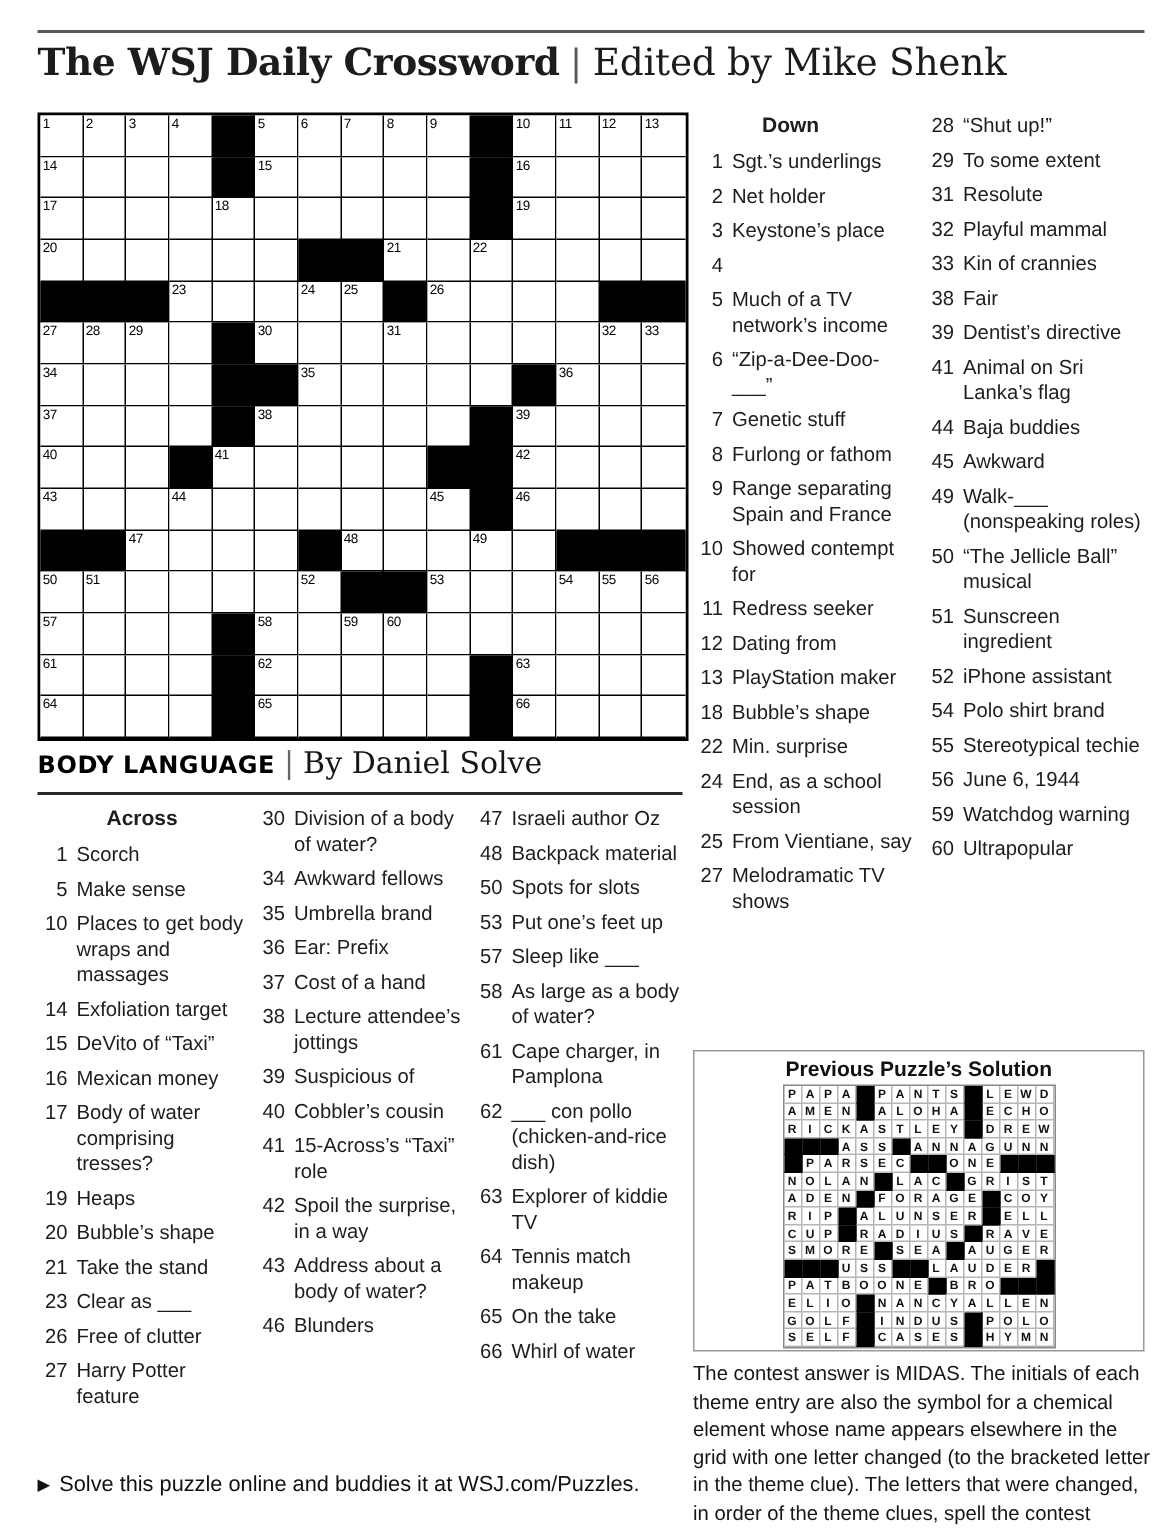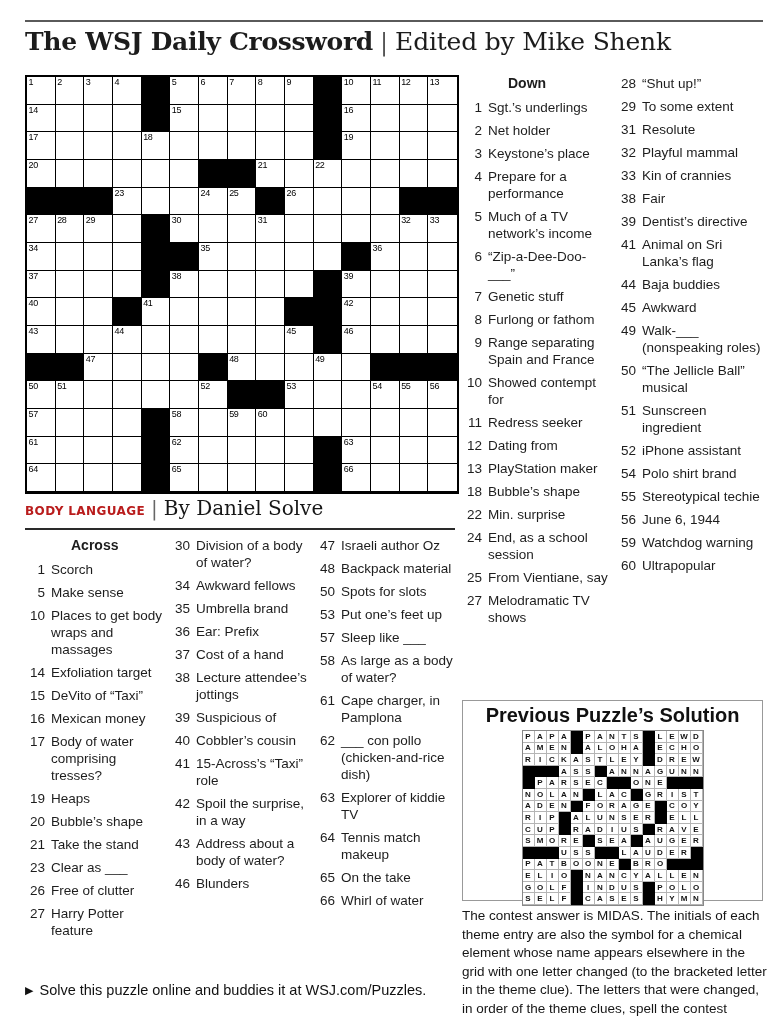--- a/index.html
+++ b/index.html
@@ -24,42 +24,42 @@
   #main-grid .cell{border-right:1px solid #000;border-bottom:1px solid #000;
                    position:relative;background:#fff;}
   #main-grid .cell:nth-child(15n){border-right:none;}
   #main-grid .cell.black{background:#000;}
   #main-grid .num{position:absolute;top:0px;left:1.5px;font-size:9px;line-height:10px;
                   color:#000;letter-spacing:-0.3px;}
 
   
   #byline{left:25px;top:496px;width:430px;white-space:nowrap;}
   #byline .pname{font-family:"DejaVu Sans","Liberation Sans",sans-serif;font-weight:bold;
-                 font-size:12px;color:#b91c1c;letter-spacing:0.4px;}
+                 font-size:16px;color:#000000;letter-spacing:0.4px;}
   #byline .bsep{font-family:"DejaVu Serif",serif;font-weight:normal;color:#666;
                 font-size:20px;margin:0 6px;}
   #byline .bauthor{font-family:"DejaVu Serif","Liberation Serif",serif;font-size:20px;color:#161616;}
   #byline-rule{left:25px;top:528px;width:430px;height:1.5px;background:#2a2a2a;}
 
   
   .clue-col{font-size:13.5px;line-height:17px;color:#1d1d1d;}
   .clue-header{font-weight:bold;font-size:14px;margin-bottom:7px;padding-left:46px;}
   .clue{display:flex;margin-bottom:6px;}
   .clue .cn{flex:none;width:26px;text-align:right;padding-right:6px;box-sizing:border-box;}
   .clue .ct{flex:1;}
   #across-col-0{left:25px;top:537px;width:140px;}
   #across-col-1{left:170px;top:537px;width:140px;}
   #across-col-2{left:315px;top:537px;width:143px;}
   #down-col-0{left:462px;top:75px;width:151px;}
   #down-col-1{left:616px;top:75px;width:151px;}
 
   
   #solution-box{left:462px;top:700px;width:301px;height:201px;border:1px solid #999;
                 box-sizing:border-box;text-align:center;}
-  #solution-title{font-weight:bold;font-size:20px;margin-top:3px;margin-bottom:3px;}
+  #solution-title{font-weight:bold;font-size:14px;margin-top:3px;margin-bottom:3px;}
   #solution-grid{display:grid;grid-template-columns:repeat(15,12px);grid-template-rows:repeat(15,11.6px);
                  margin:0 auto;width:180px;border:1px solid #888;background:#fff;}
   #solution-grid .scell{border-right:1px solid #b5b5b5;border-bottom:1px solid #b5b5b5;
                         display:flex;align-items:center;justify-content:center;
                         font-size:8px;font-weight:bold;color:#111;box-sizing:border-box;}
   #solution-grid .scell.black{background:#000;border-color:#000;}
   #solution-note{left:462px;top:907px;width:306px;font-size:13.5px;line-height:18.5px;color:#161616;}
 
   
   #footer{left:25px;top:982px;width:480px;font-size:14.5px;color:#111;}
@@ -605,21 +605,20 @@
     <div class="clue">
       <span class="cn">2</span>
       <span class="ct">Net holder</span>
     </div>
     <div class="clue">
       <span class="cn">3</span>
       <span class="ct">Keystone’s place</span>
     </div>
     <div class="clue">
       <span class="cn">4</span>
-      <span class="ct">Prepare for a performance</span>
     </div>
     <div class="clue">
       <span class="cn">5</span>
       <span class="ct">Much of a TV network’s income</span>
     </div>
     <div class="clue">
       <span class="cn">6</span>
       <span class="ct">“Zip-a-Dee-Doo-___”</span>
     </div>
     <div class="clue">

